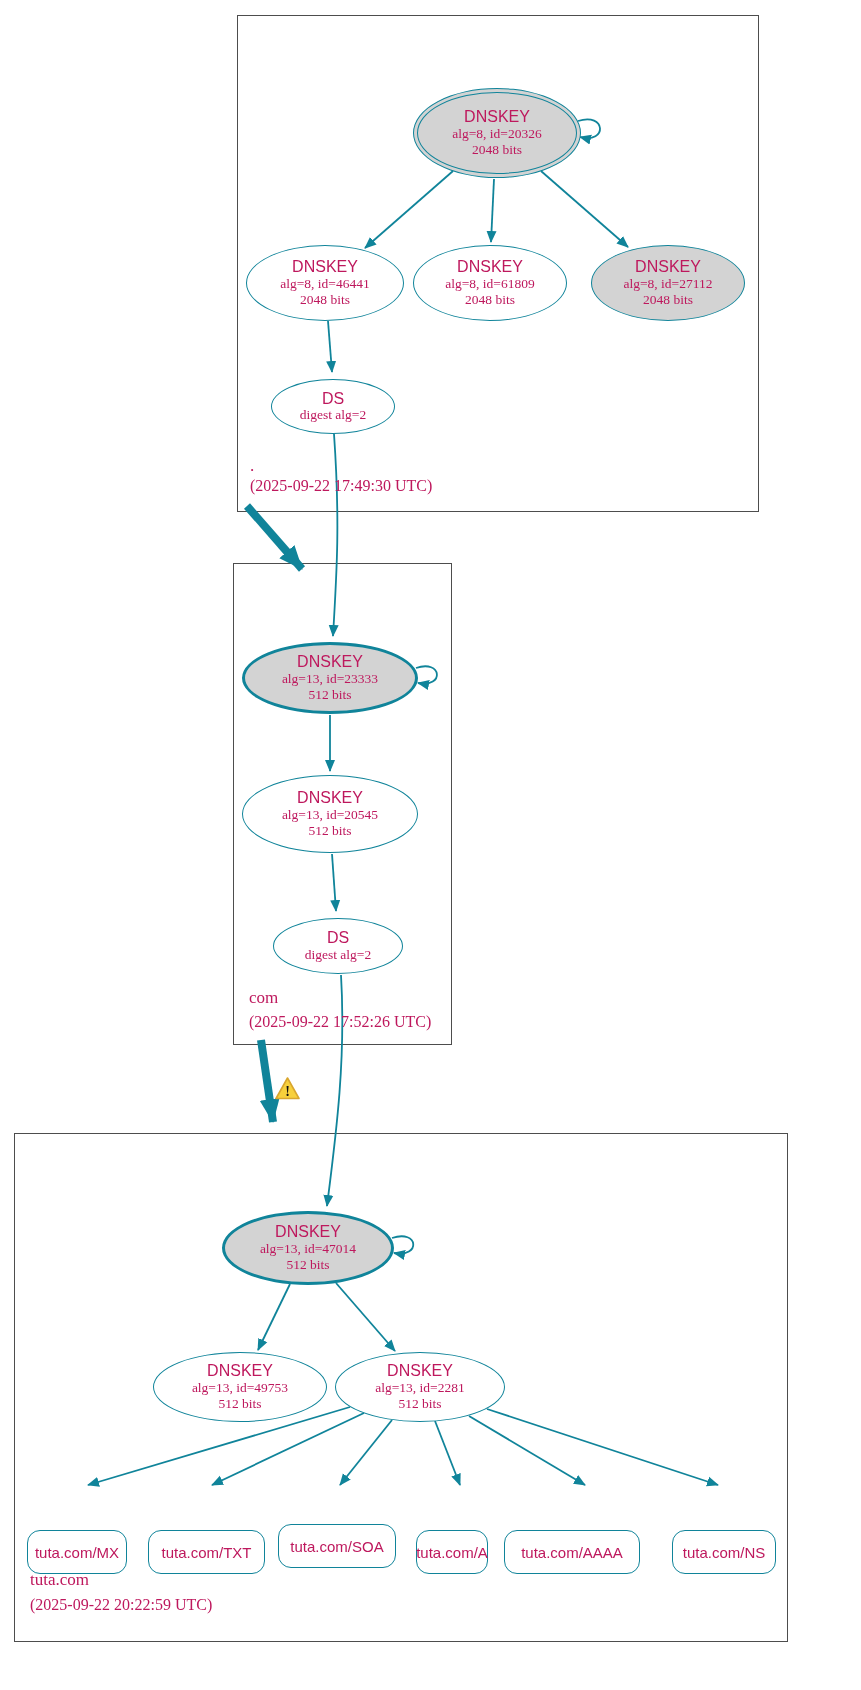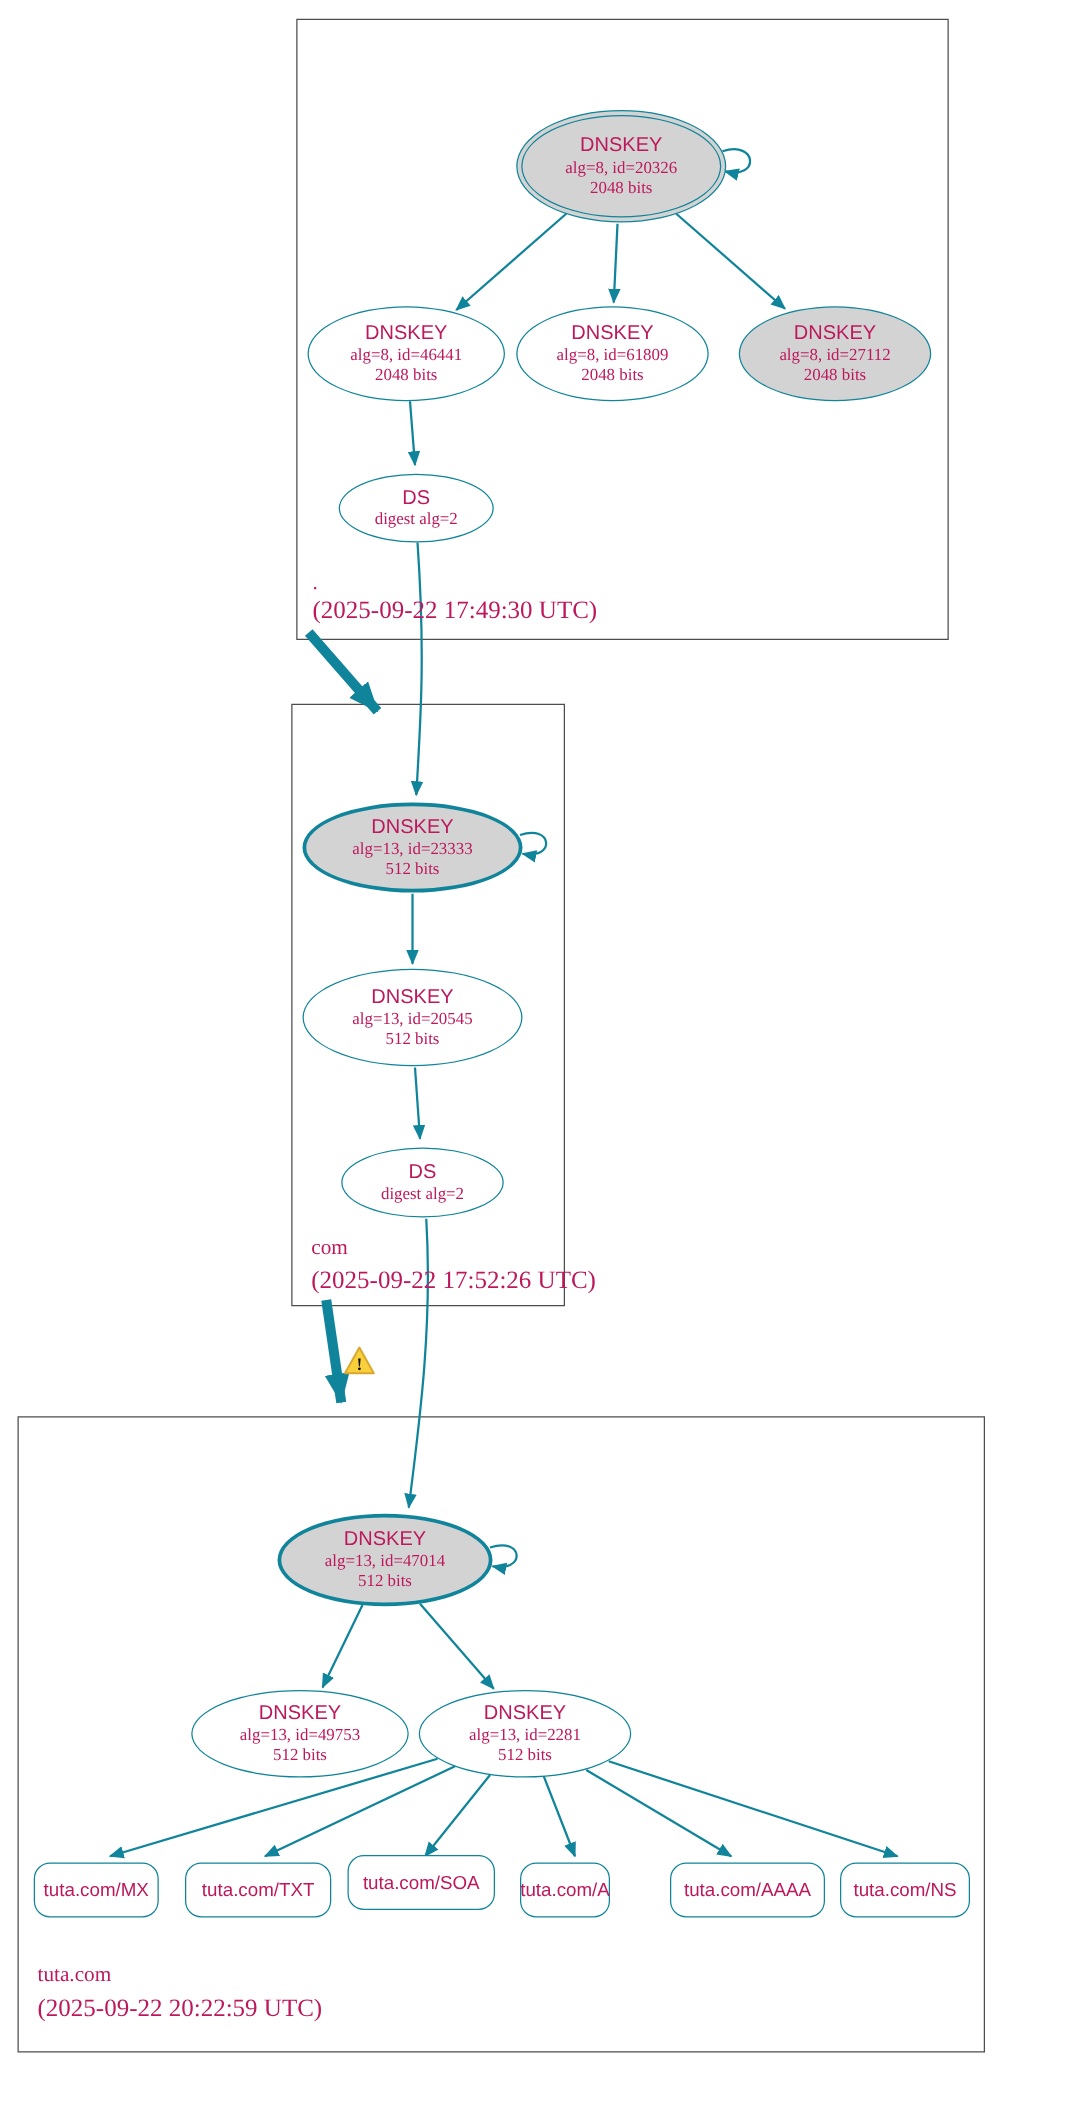--- a/index.html
+++ b/index.html
@@ -24,24 +24,24 @@
   .node.gray{background:var(--graynode);}
   .node.thickb{border-width:3px;}
   .node.double::before{
     content:"";position:absolute;inset:3px;border:1.9px solid var(--teal);border-radius:50%;pointer-events:none;
   }
   .node .title{font-family:"Liberation Sans", sans-serif;font-size:16px;line-height:1.1;}
   .node .detail{font-family:"Liberation Serif", serif;font-size:13.5px;line-height:1.2;}
   .leaf{
     position:absolute;z-index:3;height:44px;border:1.9px solid var(--teal);border-radius:13px;
     background:#fff;display:flex;align-items:center;justify-content:center;box-sizing:border-box;
-    font-family:"Liberation Sans", sans-serif;font-size:15px;
+    font-family:"Liberation Sans", sans-serif;font-size:15px;margin-top:40px;
   }
   .zone-label{position:absolute;z-index:3;font-size:17px;font-family:"Liberation Serif", serif;}
-  .zone-ts{position:absolute;z-index:3;font-size:20px;font-family:"Liberation Serif", serif;}
+  .zone-ts{position:absolute;z-index:3;font-size:16px;font-family:"Liberation Serif", serif;}
   .warn{position:absolute;z-index:4;}
 </style>
 </head>
 <body>
 
 <div class="canvas">
 
   <div class="zone-box" style="left:237px;top:15px;width:520px;height:495px"></div>
   <div class="zone-box" style="left:233px;top:563px;width:217px;height:480px"></div>
   <div class="zone-box" style="left:14px;top:1133px;width:772px;height:507px"></div>
@@ -151,21 +151,21 @@
   </div>
   <div class="leaf" style="left:148px;top:1490px;width:117px">
     <span>tuta.com/TXT</span>
   </div>
   <div class="leaf" style="left:278px;top:1484px;width:118px">
     <span>tuta.com/SOA</span>
   </div>
   <div class="leaf" style="left:416px;top:1490px;width:72px">
     <span>tuta.com/A</span>
   </div>
-  <div class="leaf" style="left:536px;top:1490px;width:124px">
+  <div class="leaf" style="left:504px;top:1490px;width:136px">
     <span>tuta.com/AAAA</span>
   </div>
   <div class="leaf" style="left:672px;top:1490px;width:104px">
     <span>tuta.com/NS</span>
   </div>
 
   <div class="zone-label" style="left:30px;top:1570px">tuta.com</div>
   <div class="zone-ts" style="left:30px;top:1596px">(2025-09-22 20:22:59 UTC)</div>
 
 </div>

